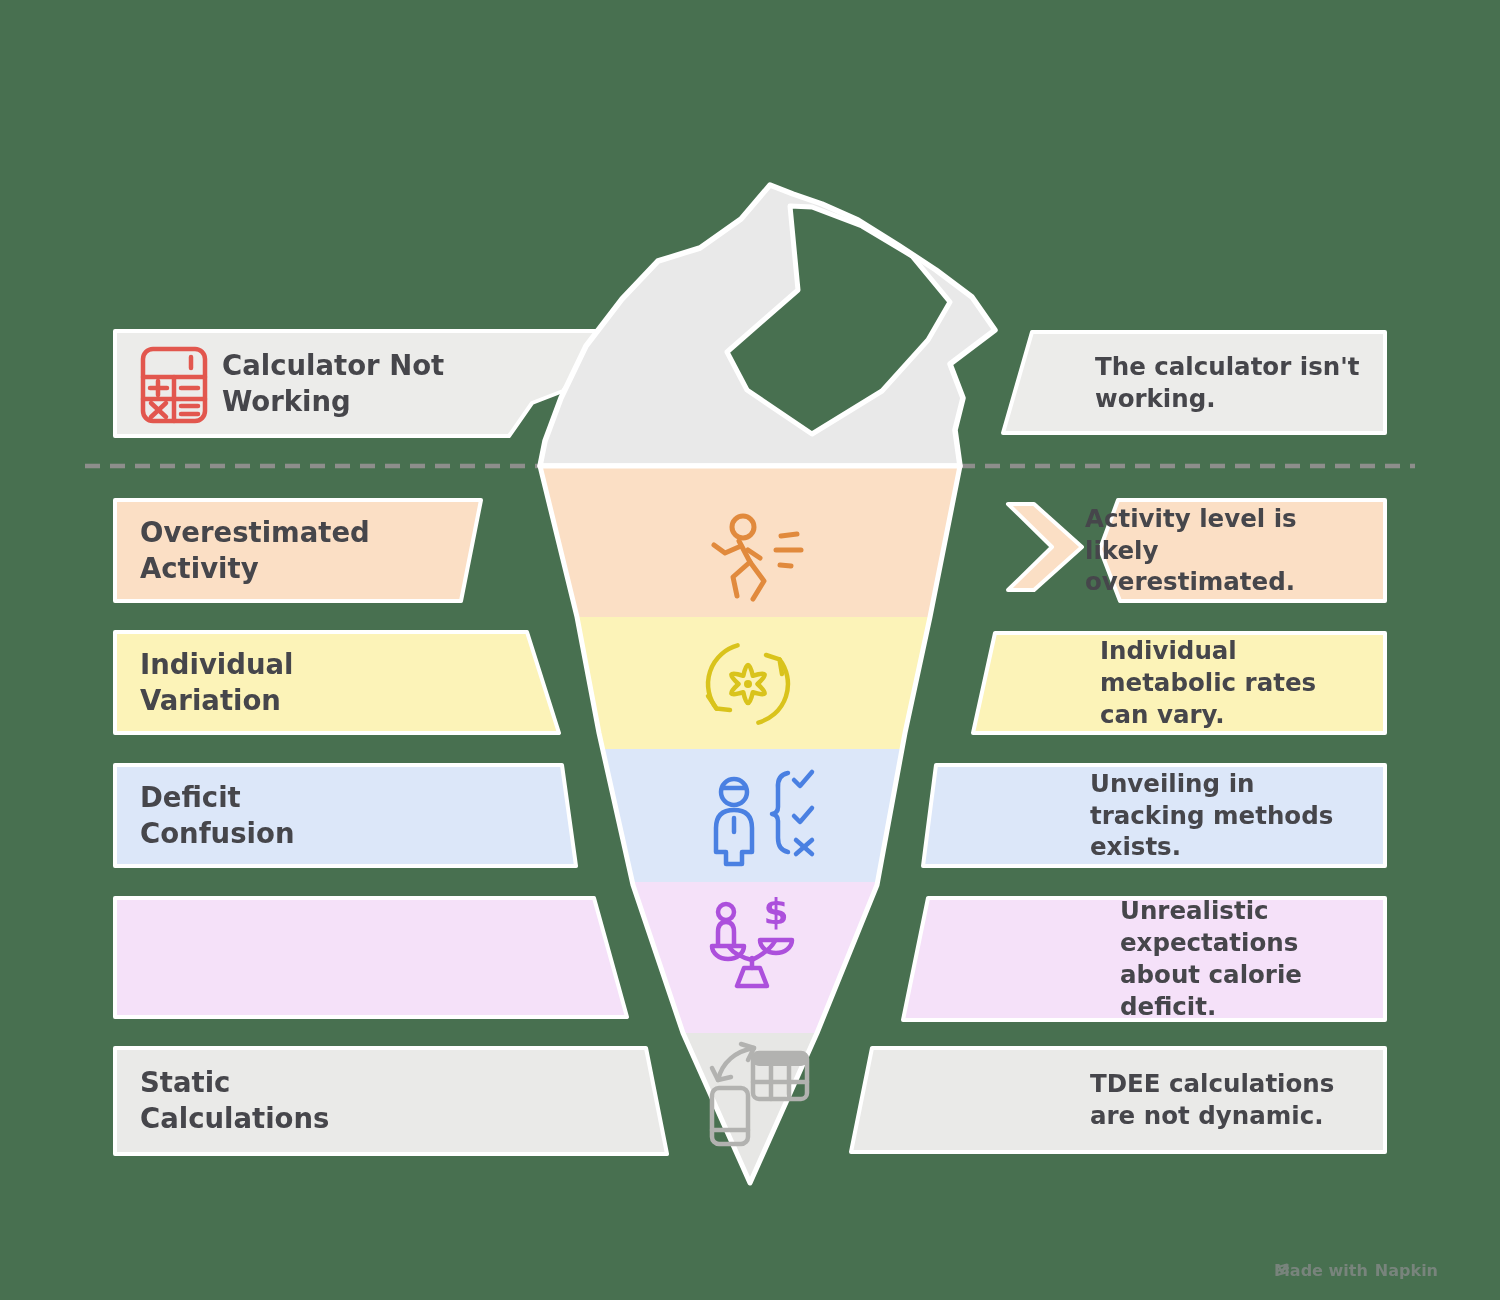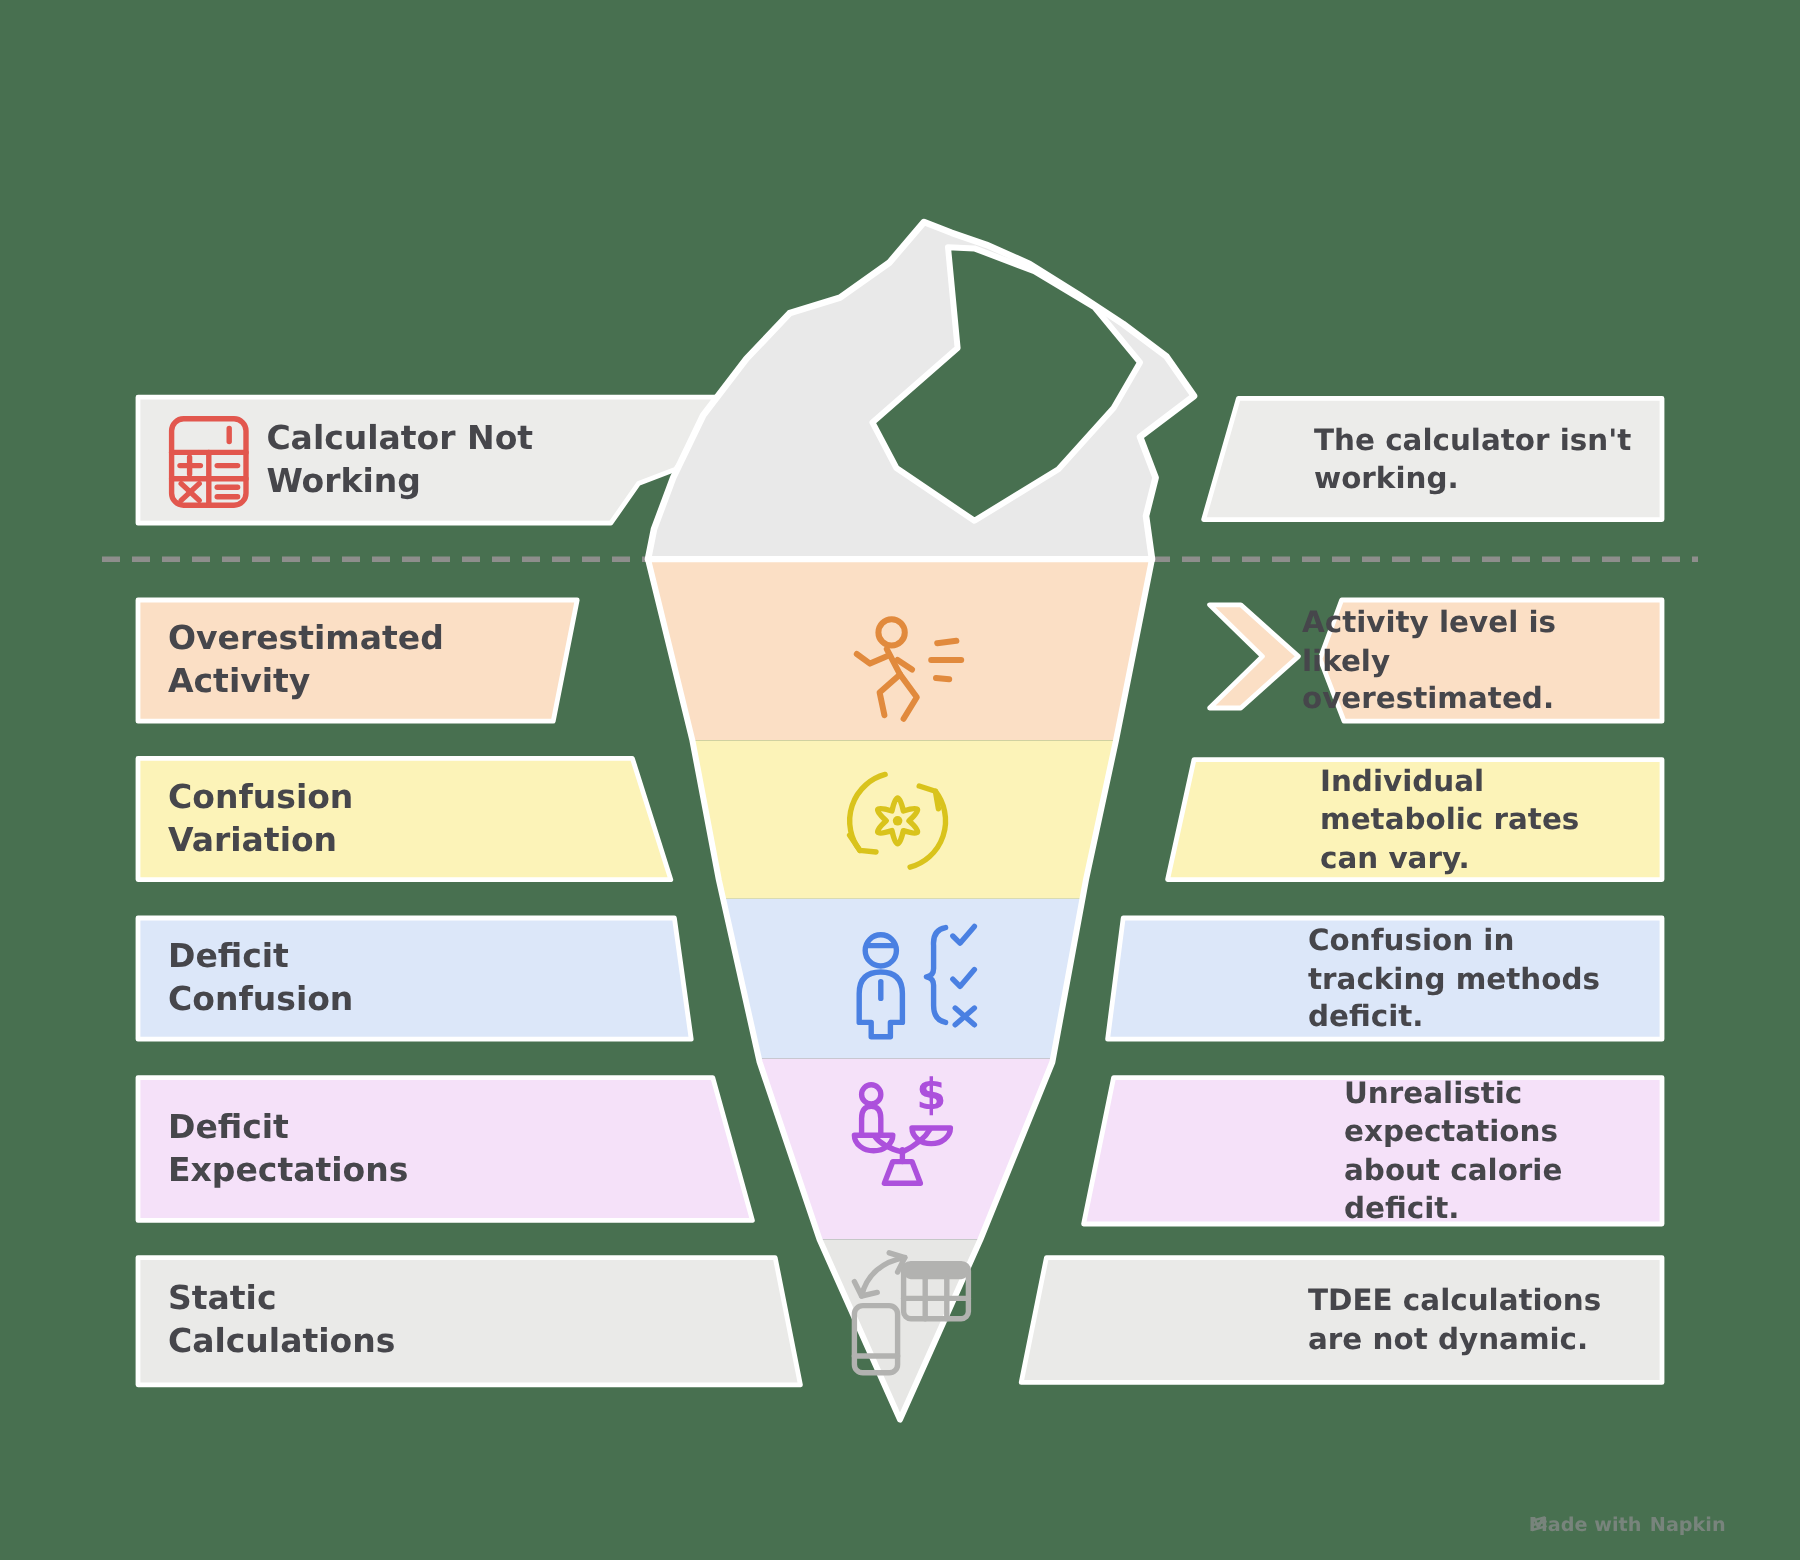--- a/index.html
+++ b/index.html
@@ -162,43 +162,40 @@
 </svg>
 
 
 <div class="label" style="left:222px;top:331px;height:105px;width:250px;">
       <span>Calculator Not Working</span>
     </div>
 <div class="label" style="left:140px;top:500px;height:101px;width:240px;">
       <span>Overestimated Activity</span>
     </div>
 <div class="label" style="left:140px;top:632px;height:101px;width:240px;">
-      <span>Confusion Variation</span>
+      <span>Individual Variation</span>
     </div>
 <div class="label" style="left:140px;top:765px;height:101px;width:240px;">
       <span>Deficit Confusion</span>
     </div>
-<div class="label" style="left:140px;top:898px;height:119px;width:240px;">
-      <span>Deficit Expectations</span>
-    </div>
 <div class="label" style="left:140px;top:1048px;height:106px;width:240px;">
       <span>Static Calculations</span>
     </div>
 
 <div class="desc" style="right:135px;top:332px;height:101px;width:270px;">
       <span>The calculator isn't working.</span>
     </div>
 <div class="desc" style="right:135px;top:500px;height:101px;width:280px;">
       <span>Activity level is likely overestimated.</span>
     </div>
 <div class="desc" style="right:135px;top:633px;height:100px;width:265px;">
       <span>Individual metabolic rates can vary.</span>
     </div>
 <div class="desc" style="right:135px;top:765px;height:101px;width:275px;">
-      <span>Confusion in tracking methods deficit.</span>
+      <span>Unveiling in tracking methods exists.</span>
     </div>
 <div class="desc" style="right:135px;top:898px;height:122px;width:245px;">
       <span>Unrealistic expectations about calorie deficit.</span>
     </div>
 <div class="desc" style="right:135px;top:1048px;height:104px;width:275px;">
       <span>TDEE calculations are not dynamic.</span>
     </div>
 
 <div class="watermark">
   <span>Made with</span>

